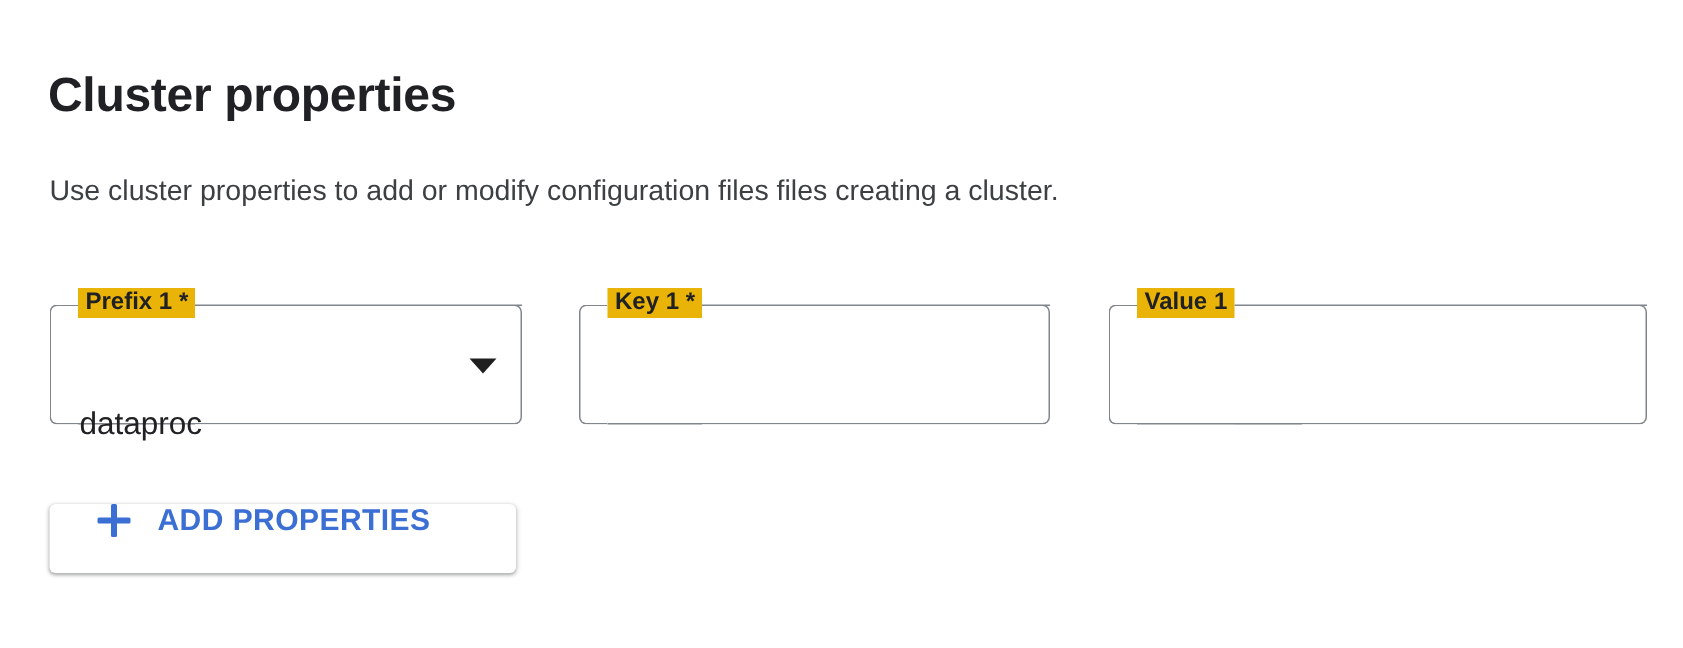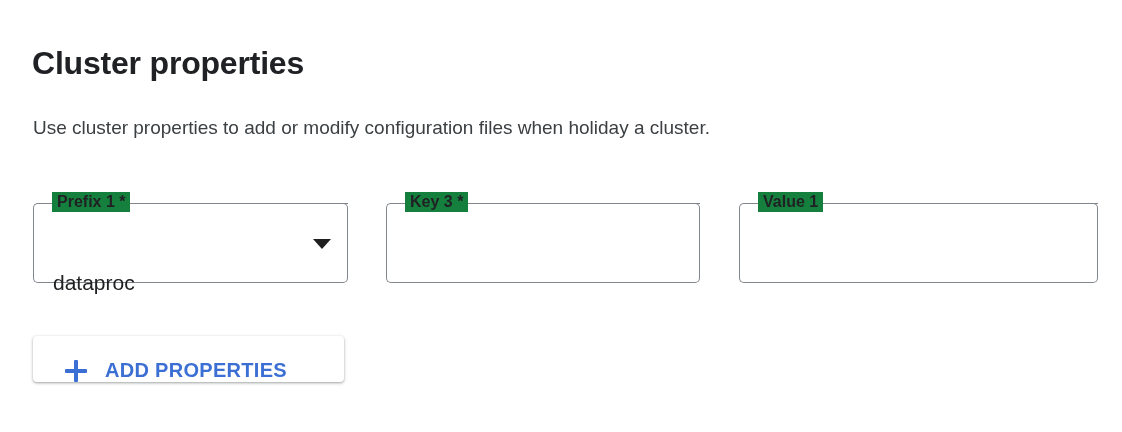--- a/index.html
+++ b/index.html
@@ -93,21 +93,21 @@
     background: #80868b;
   }
 
   .field-label {
     position: absolute;
     top: -11px;
     font-size: 16px;
     font-weight: 700;
     line-height: 20px;
     color: #202124;
-    background: #15803d;
+    background: #eab308;
     padding: 0 5px;
     white-space: nowrap;
   }
   .field-1 .field-label { left: 19px; }
   .field-2 .field-label { left: 19px; }
   .field-3 .field-label { left: 19px; }
 
   .field-value {
     position: absolute;
     left: 20px;
@@ -141,21 +141,21 @@
     left: 33px;
     top: 336px;
     width: 311px;
     height: 46px;
     background: #ffffff;
     border: none;
     border-radius: 4px;
     box-shadow: 0 1px 2px 0 rgba(60,64,67,0.30),
                 0 1px 3px 1px rgba(60,64,67,0.15);
     display: flex;
-    align-items: flex-end;
+    align-items: flex-start;
     padding: 0 0 0 32px;
     box-sizing: border-box;
     cursor: pointer;
     font-family: "Liberation Sans", sans-serif;
   }
   .plus-icon {
     position: relative;
     width: 22px;
     height: 22px;
     flex: 0 0 22px;
@@ -186,21 +186,21 @@
     white-space: nowrap;
   }
 </style>
 </head>
 <body>
 
 <div>
 
   <h1 class="page-title">Cluster properties</h1>
 
-  <p class="page-description">Use cluster properties to add or modify configuration files when holiday a cluster.</p>
+  <p class="page-description">Use cluster properties to add or modify configuration files files creating a cluster.</p>
 
   <div class="form-row">
 
     <div class="field field-1">
       <div class="outline">
         <div class="outline-leading" style="width: 19px; border-right: none; border-top: 1px solid rgb(128, 134, 139);"></div>
         <div class="outline-topbar" style="left: 97.4844px; right: 0px;"></div>
         <div class="outline-trailing" style="left: 97.4844px; border-top: 1px solid rgb(128, 134, 139);"></div>
       <div class="outline-bottomfill" style="left: 19px; right: 217.516px;"></div>
         </div>
@@ -209,21 +209,21 @@
       <span class="select-arrow"></span>
     </div>
 
     <div class="field field-2">
       <div class="outline">
         <div class="outline-leading" style="width: 19px; border-right: none; border-top: 1px solid rgb(128, 134, 139);"></div>
         <div class="outline-topbar" style="left: 82.375px; right: 0px;"></div>
         <div class="outline-trailing" style="left: 82.375px; border-top: 1px solid rgb(128, 134, 139);"></div>
       <div class="outline-bottomfill" style="left: 19px; right: 231.625px;"></div>
         </div>
-      <span class="field-label">Key 3 *</span>
+      <span class="field-label">Key 1 *</span>
     </div>
 
     <div class="field field-3">
       <div class="outline">
         <div class="outline-leading" style="width: 19px; border-right: none; border-top: 1px solid rgb(128, 134, 139);"></div>
         <div class="outline-topbar" style="left: 84.1562px; right: 0px;"></div>
         <div class="outline-trailing" style="left: 84.1562px; border-top: 1px solid rgb(128, 134, 139);"></div>
       <div class="outline-bottomfill" style="left: 19px; right: 229.844px;"></div>
         </div>
       <span class="field-label">Value 1</span>

